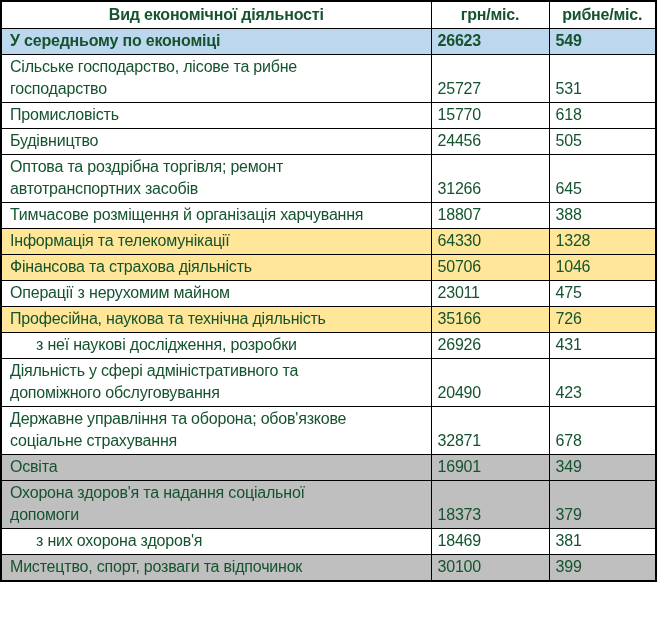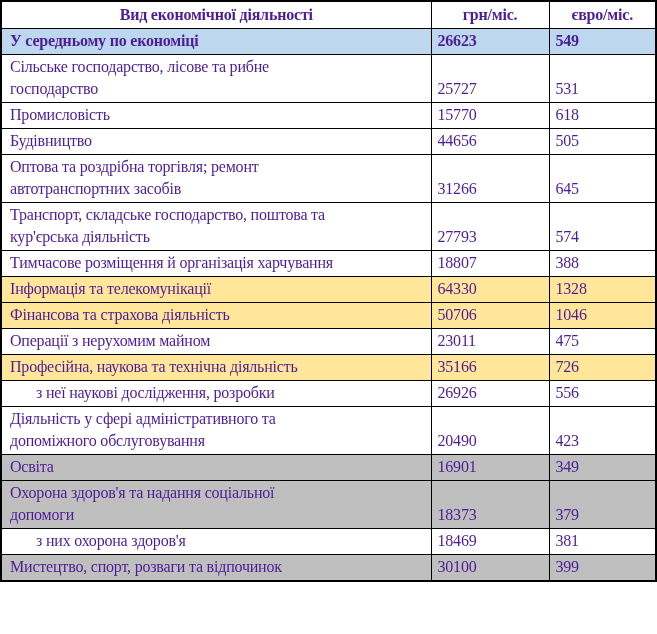--- a/index.html
+++ b/index.html
@@ -7,24 +7,24 @@
     padding: 0;
     background: #ffffff;
   }
   body {
     width: 657px;
   }
   table.wages {
     border-collapse: collapse;
     width: 655px;
     table-layout: fixed;
-    font-family: Liberation Serif, serif;
+    font-family: Liberation Sans, sans-serif;
     font-size: 16px;
     letter-spacing: -0.2px;
-    color: #4c1d95;
+    color: #14532d;
     border: 2px solid var(--border-color, #000);
   }
   table.wages th,
   table.wages td {
     border: 1px solid var(--border-color, #000);
     overflow: hidden;
   }
   table.wages th {
     font-weight: bold;
     text-align: center;
@@ -69,21 +69,21 @@
 <table class="wages">
   <colgroup>
     <col style="width: 430px;">
     <col style="width: 118px;">
     <col style="width: 107px;">
   </colgroup>
   <thead>
     <tr>
       <th>Вид економічної діяльності</th>
       <th>грн/міс.</th>
-      <th>євро/міс.</th>
+      <th>рибне/міс.</th>
     </tr>
   </thead>
   <tbody>
       <tr class="row--summary">
         <td>У середньому по економіці</td>
         <td>26623</td>
         <td>549</td>
       </tr>
       <tr class="row--default">
         <td>Сільське господарство, лісове та рибне
@@ -91,34 +91,28 @@
         <td>25727</td>
         <td>531</td>
       </tr>
       <tr class="row--default">
         <td>Промисловість</td>
         <td>15770</td>
         <td>618</td>
       </tr>
       <tr class="row--default">
         <td>Будівництво</td>
-        <td>44656</td>
+        <td>24456</td>
         <td>505</td>
       </tr>
       <tr class="row--default">
         <td>Оптова та роздрібна торгівля; ремонт
 автотранспортних засобів</td>
         <td>31266</td>
         <td>645</td>
-      </tr>
-      <tr class="row--default">
-        <td>Транспорт, складське господарство, поштова та
-кур'єрська діяльність</td>
-        <td>27793</td>
-        <td>574</td>
       </tr>
       <tr class="row--default">
         <td>Тимчасове розміщення й організація харчування</td>
         <td>18807</td>
         <td>388</td>
       </tr>
       <tr class="row--highlight">
         <td>Інформація та телекомунікації</td>
         <td>64330</td>
         <td>1328</td>
@@ -134,27 +128,33 @@
         <td>475</td>
       </tr>
       <tr class="row--highlight">
         <td>Професійна, наукова та технічна діяльність</td>
         <td>35166</td>
         <td>726</td>
       </tr>
       <tr class="row--indent">
         <td>з неї наукові дослідження, розробки</td>
         <td>26926</td>
-        <td>556</td>
+        <td>431</td>
       </tr>
       <tr class="row--default">
         <td>Діяльність у сфері адміністративного та
 допоміжного обслуговування</td>
         <td>20490</td>
         <td>423</td>
+      </tr>
+      <tr class="row--default">
+        <td>Державне управління та оборона; обов'язкове
+соціальне страхування</td>
+        <td>32871</td>
+        <td>678</td>
       </tr>
       <tr class="row--muted">
         <td>Освіта</td>
         <td>16901</td>
         <td>349</td>
       </tr>
       <tr class="row--muted">
         <td>Охорона здоров'я та надання соціальної
 допомоги</td>
         <td>18373</td>

